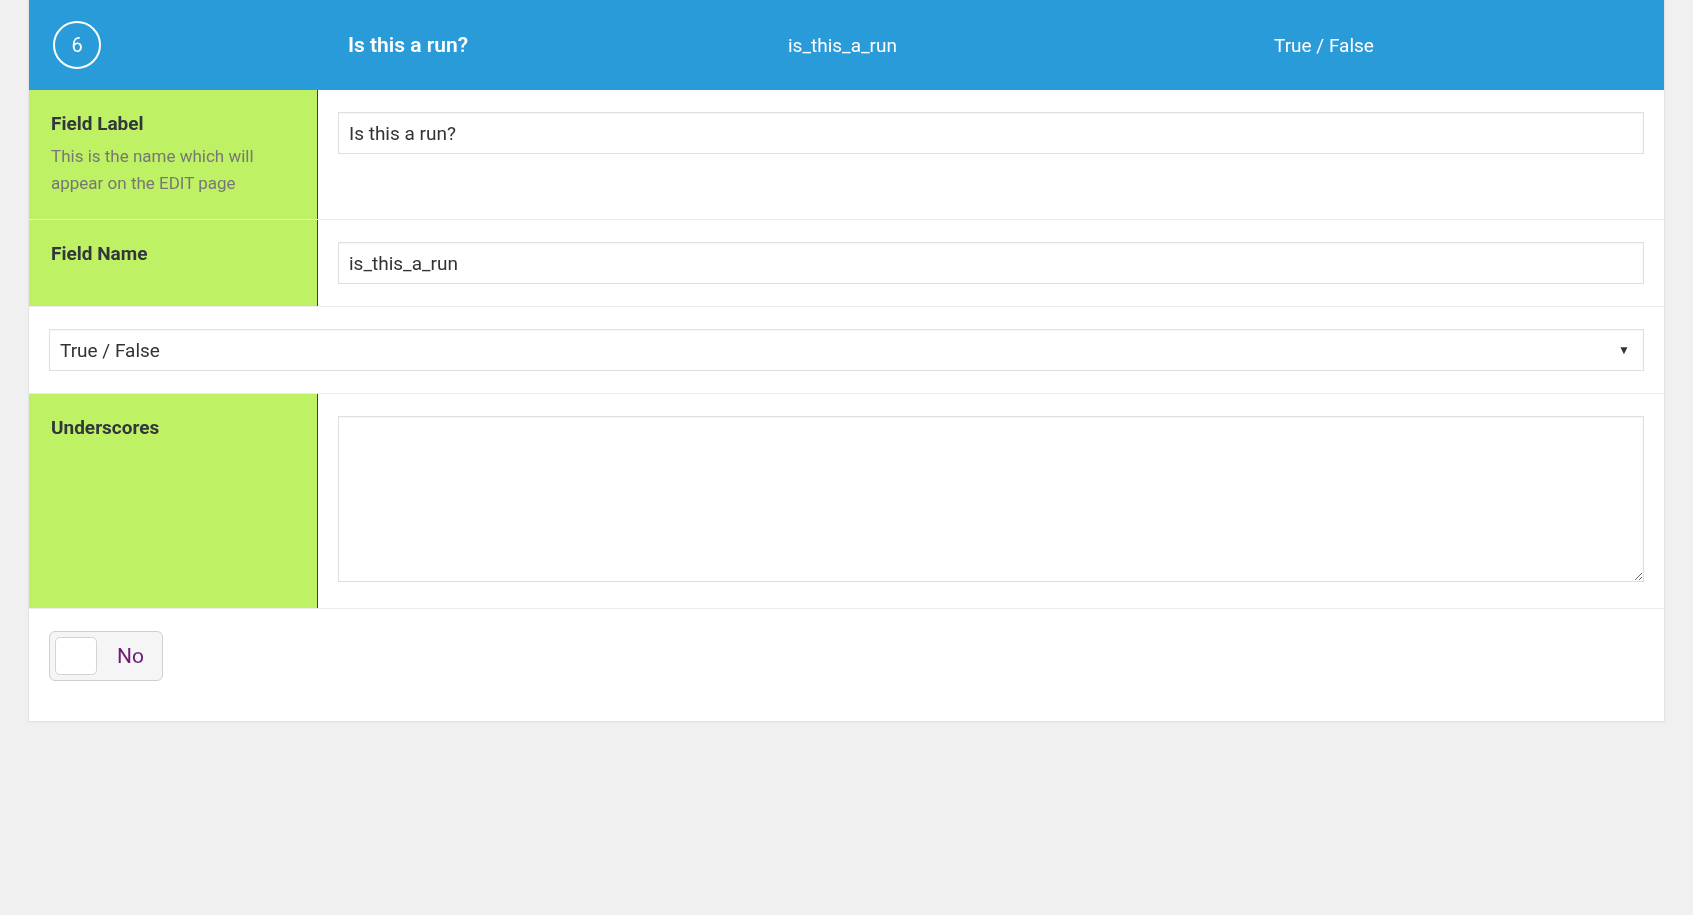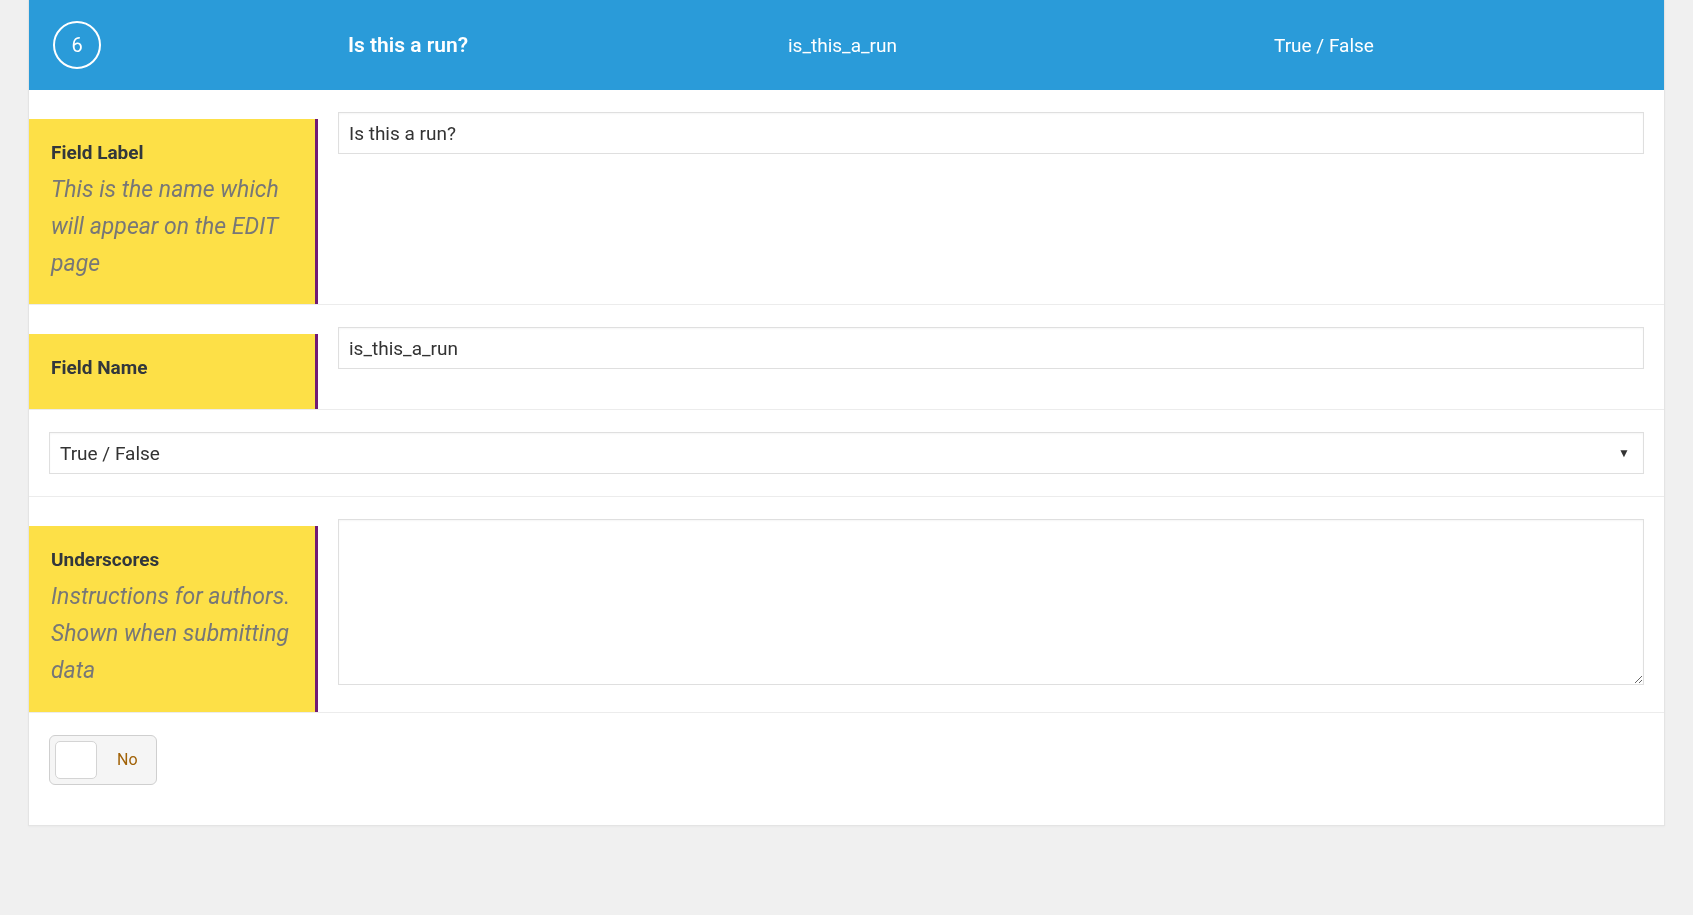--- a/index.html
+++ b/index.html
@@ -75,36 +75,34 @@
   
   .field-row {
     display: flex;
     border-top: 1px solid #ececec;
     background: #fff;
   }
   .field-row:first-child { border-top: none; }
   .sidebar-label {
     width: 289px;
     min-width: 289px;
-    background: #fde047;
-    border-right: 3px solid #701a75;
+    background: #bef264;
+    border-right: 1px solid #701a75;
     padding: 22px 22px 22px 22px;
-    margin-top: 29px;
   }
   .sidebar-label .label-title {
     font-weight: 700;
     color: #32373c;
     font-size: 19px;
     margin-bottom: 8px;
   }
   .sidebar-label .label-desc {
     color: #777;
-    font-size: 23px;
+    font-size: 17px;
     line-height: 1.6;
-    font-style: italic;
   }
   .field-content {
     flex: 1;
     padding: 22px 20px 22px 20px;
     background: #fff;
   }
 
   input[type="text"].text-input {
     width: 100%;
     height: 42px;
@@ -169,22 +167,22 @@
   }
   .toggle-knob {
     width: 42px;
     height: 38px;
     background: #fff;
     border: 1px solid #d4d4d4;
     border-radius: 5px;
     margin-right: 20px;
   }
   .toggle-label {
-    font-size: 16px;
-    color: #a16207;
+    font-size: 21px;
+    color: #701a75;
   }
 
   
   .field-row.required-row .sidebar-label {
     padding-bottom: 40px;
   }
   .field-row.required-row .field-content {
     padding-bottom: 40px;
   }
 
@@ -240,21 +238,20 @@
               <option selected="">True / False</option>
             </select>
             <span class="select-caret">▼</span>
           </div>
         </div>
       </div>
 
       <div class="field-row">
         <div class="sidebar-label">
           <div class="label-title">Underscores</div>
-          <div class="label-desc">Instructions for authors. Shown when submitting data</div>
         </div>
         <div class="field-content">
           <textarea class="textarea-input" style=""></textarea>
         </div>
       </div>
 
       <div class="field-row required-row">
         <div class="field-content">
           <div class="toggle-wrap">
             <div class="toggle-knob"></div>

